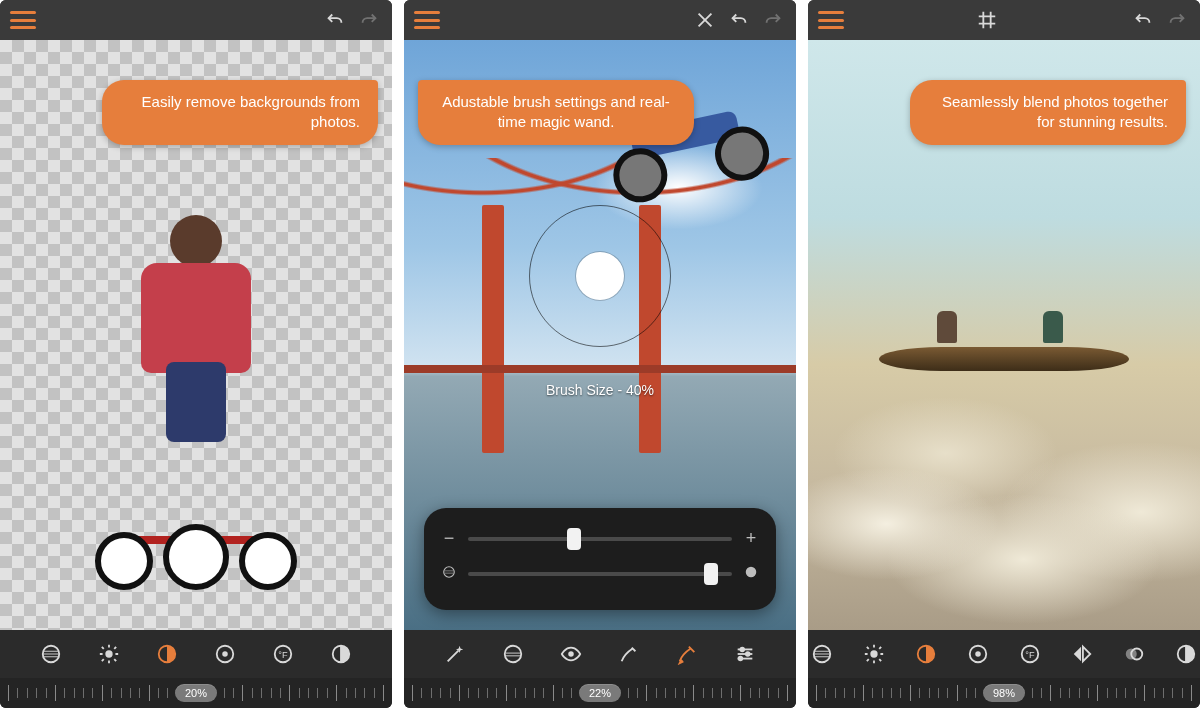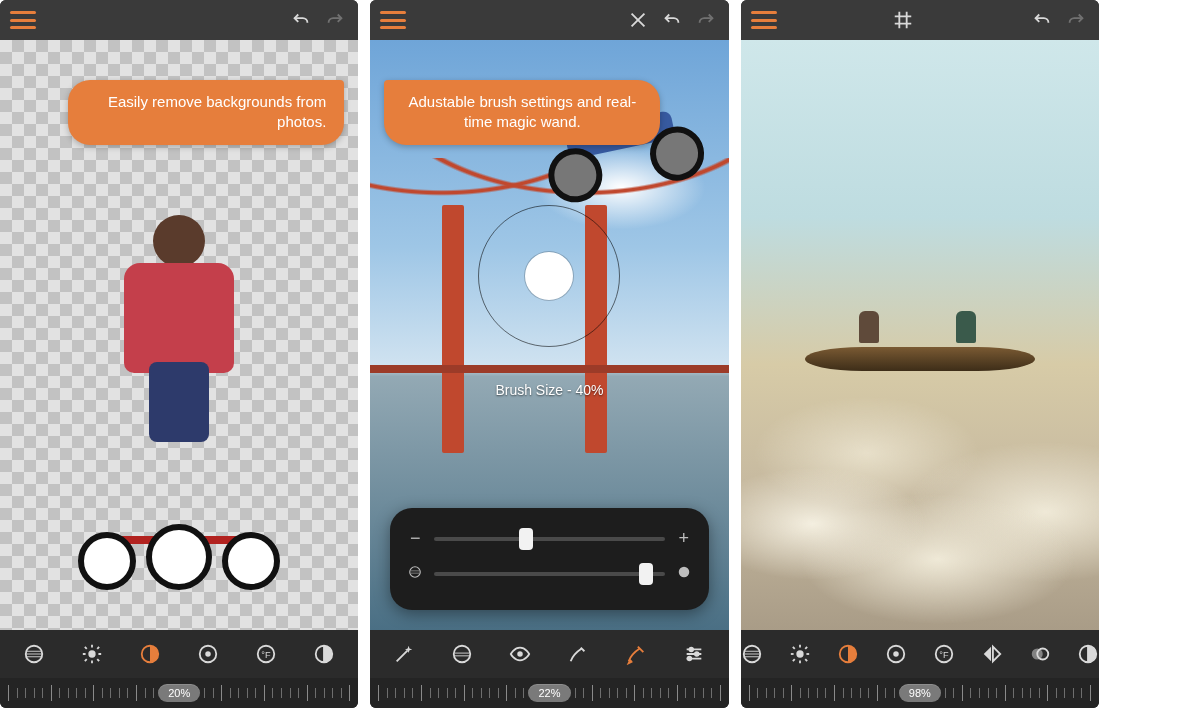--- a/index.html
+++ b/index.html
@@ -7,21 +7,21 @@
     padding: 0;
     background: #ffffff;
     font-family: -apple-system, BlinkMacSystemFont, "Helvetica Neue", Arial, sans-serif;
     width: 1200px;
     height: 708px;
     overflow: hidden;
   }
   .stage {
     display: flex;
     gap: 12px;
-    width: 1099px;
+    width: 1200px;
     height: 708px;
     box-sizing: border-box;
   }
   .phone {
     flex: 1 1 0;
     background: #2b2b2b;
     border-radius: 6px;
     display: flex;
     flex-direction: column;
     overflow: hidden;
@@ -567,20 +567,21 @@
             <path d="M19 10H10a5 5 0 00-5 5v0"></path>
           </svg>
         </div>
     </div>
 
     <div class="canvas">
       <div class="clouds"></div>
       <div class="canoe"></div>
       <div class="person a"></div>
       <div class="person b"></div>
+      <div class="callout right">Seamlessly blend photos together for stunning results.</div>
     </div>
 
     <div class="toolbar" style="gap:26px;">
       <div class="tool">
           <svg viewBox="0 0 24 24">
             <circle cx="12" cy="12" r="9" fill="none" stroke="currentColor" stroke-width="2"></circle>
             <path d="M3 12h18M3 9h18M3 15h18" stroke="currentColor" stroke-width="1"></path>
           </svg>
         </div>
       <div class="tool">

